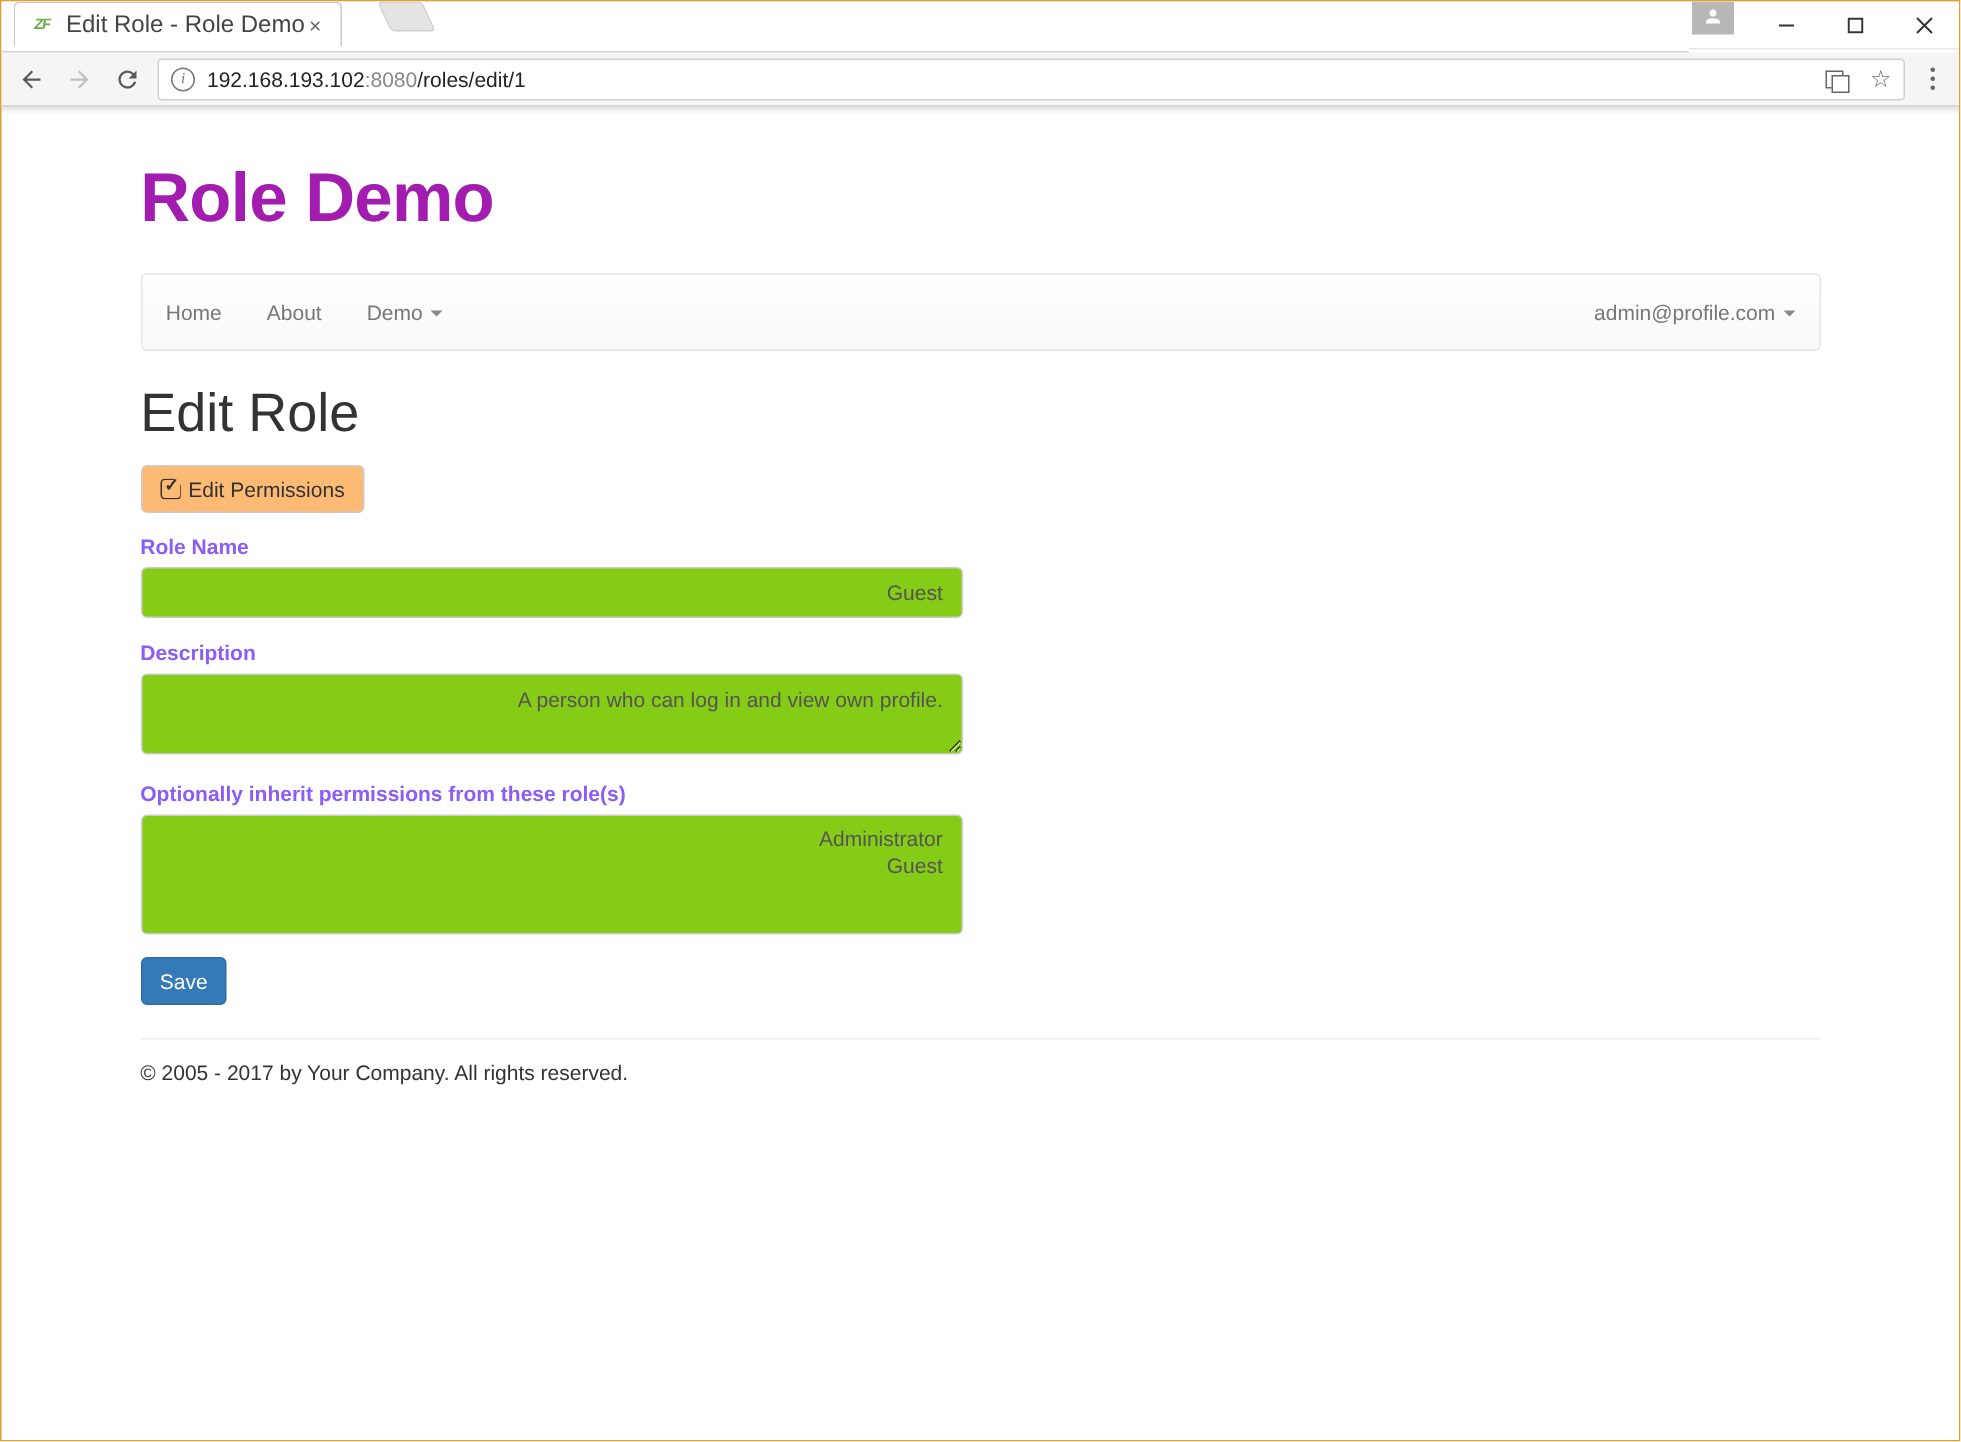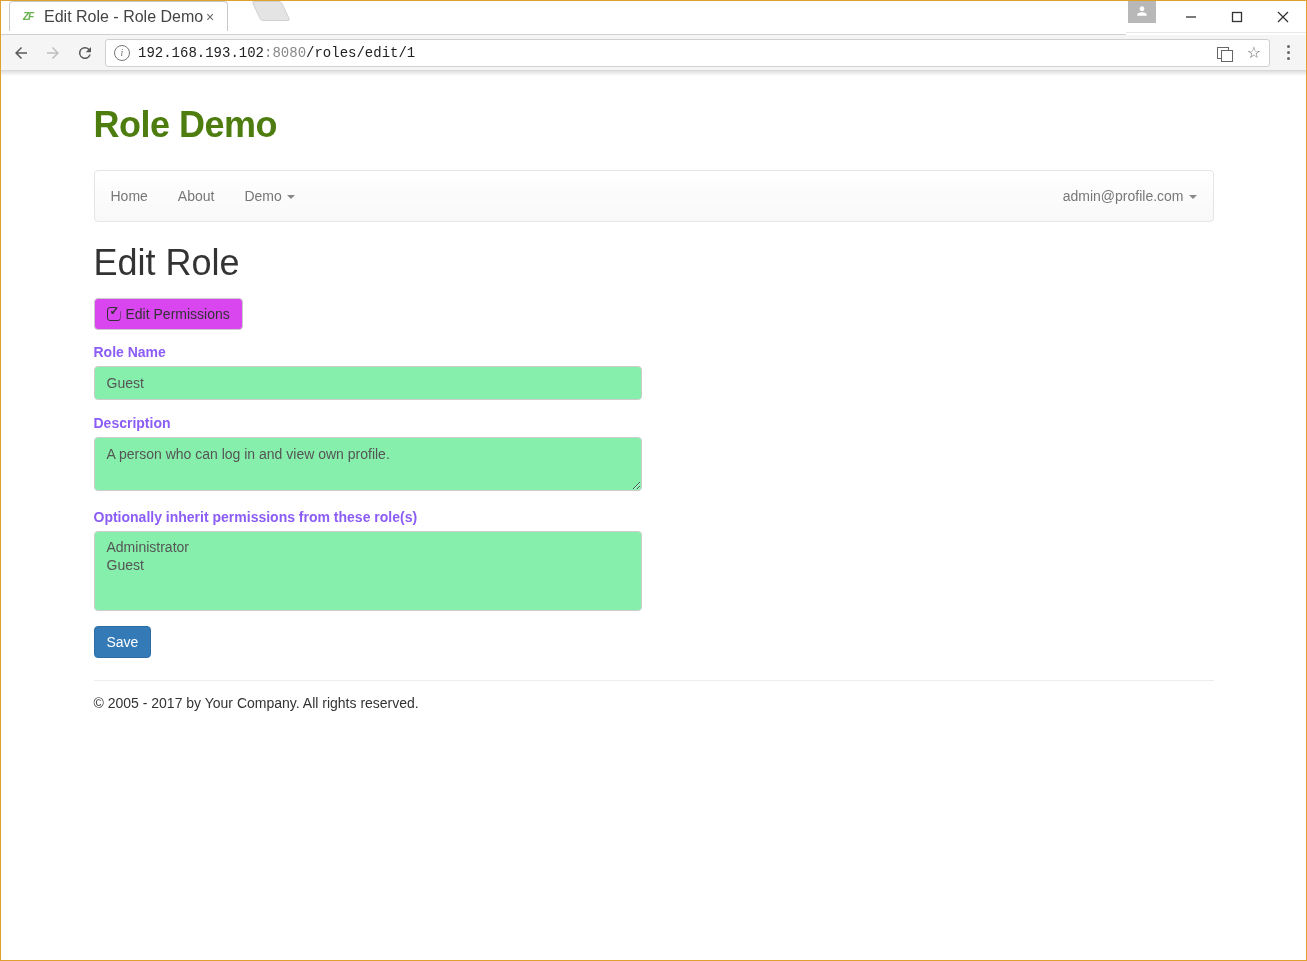--- a/index.html
+++ b/index.html
@@ -22,64 +22,64 @@
 .tab .tab-title { font-size: 16px; color: #444; flex: 1; white-space: nowrap; overflow: hidden; text-overflow: ellipsis; }
 .tab .tab-close { width: 14px; height: 14px; color: #666; font-size: 14px; display: flex; align-items: center; justify-content: center; }
 .new-tab { width: 30px; height: 20px; background: #e4e4e4; border: 1px solid #d0d0d0; border-radius: 3px; margin-left: 8px; margin-bottom: 4px; transform: skewX(25deg); }
 
 
 .omnibox-row { height: 36px; background: #f5f5f5; border-bottom: 1px solid #d8d8d8; display: flex; align-items: center; padding: 0 8px; gap: 8px; }
 .nav-btn { width: 24px; height: 24px; display: flex; align-items: center; justify-content: center; color: #5a5a5a; font-size: 18px; }
 .nav-btn.disabled { color: #bfbfbf; }
 .omnibox { flex: 1; height: 28px; border: 1px solid #d0d0d0; border-radius: 3px; background: #fff; display: flex; align-items: center; padding: 0 8px; gap: 8px; }
 .omnibox .info-icon { width: 16px; height: 16px; border: 1px solid #777; border-radius: 50%; display: flex; align-items: center; justify-content: center; font-size: 10px; color: #777; font-family: Georgia, serif; font-style: italic; }
-.omnibox .url { font-size: 14px; color: #333; font-family: Liberation Mono, monospace; }
+.omnibox .url { font-size: 14px; color: #333; font-family: Liberation Sans, sans-serif; }
 .omnibox .url .host { color: #222; }
 .omnibox .url .port { color: #888; }
 .omnibox .url .path { color: #222; }
 .omnibox .right-icons { margin-left: auto; display: flex; align-items: center; gap: 14px; color: #666; }
 .translate-icon { width: 16px; height: 16px; display: inline-block; position: relative; }
 .translate-icon::before { content: ""; position: absolute; left: 0; top: 2px; width: 10px; height: 10px; border: 1.5px solid #666; background: #fff; }
 .translate-icon::after { content: ""; position: absolute; left: 4px; top: 5px; width: 10px; height: 10px; border: 1.5px solid #666; background: #fff; }
 .star-icon { font-size: 16px; }
 .menu-dots { width: 20px; display: flex; flex-direction: column; align-items: center; gap: 3px; }
 .menu-dots span { width: 3px; height: 3px; background: #666; border-radius: 50%; }
 
 
 .toolbar-shadow { height: 5px; background: linear-gradient(to bottom, rgba(0,0,0,0.12), rgba(0,0,0,0)); }
 
 
 .page { padding: 20px 0 0 0; }
 .container { width: 1120px; margin: 0 auto; }
 
-.brand { font-size: 36px; font-weight: 600; color: #4d7c0f; letter-spacing: -0.5px; margin-top: 8px; margin-bottom: 24px; }
+.brand { font-size: 46px; font-weight: 600; color: #a21caf; letter-spacing: -0.5px; margin-top: 8px; margin-bottom: 24px; }
 
 .navbar { border: 1px solid #e5e5e5; border-radius: 4px; background: linear-gradient(to bottom, #fff, #f8f8f8); height: 52px; display: flex; align-items: center; padding: 0 16px; margin-bottom: 20px; justify-content: space-between; }
 .navbar .nav-left { display: flex; gap: 30px; align-items: center; }
 .navbar .nav-link { color: #777; font-size: 14px; text-decoration: none; cursor: pointer; }
 .navbar .nav-link.dropdown::after { content: ""; display: inline-block; margin-left: 5px; border-top: 4px solid #888; border-left: 4px solid transparent; border-right: 4px solid transparent; vertical-align: middle; }
 .navbar .nav-right .nav-link { color: #777; }
 
 .breadcrumb { background: #f5f5f5; border-radius: 4px; padding: 10px 16px; margin-bottom: 28px; font-size: 14px; }
 .breadcrumb a { color: #337ab7; text-decoration: none; }
 .breadcrumb .sep { color: #ccc; padding: 0 7px; }
 .breadcrumb .active { color: #777; }
 
 h1.page-title { font-size: 36px; font-weight: 500; color: #333; margin-bottom: 14px; }
 
 .btn { display: inline-flex; align-items: center; padding: 7px 12px; font-size: 14px; border-radius: 4px; cursor: pointer; border: 1px solid transparent; }
-.btn-default { background: #d946ef; border-color: #ccc; color: #333; }
+.btn-default { background: #fdba74; border-color: #ccc; color: #333; }
 .btn-primary { background: #337ab7; border-color: #2e6da4; color: #fff; }
 .check-icon { display: inline-block; width: 14px; height: 14px; margin-right: 5px; position: relative; }
 .check-icon::before { content: ""; position: absolute; inset: 0; border: 1.5px solid #333; border-radius: 2px; border-right: none; border-top-right-radius: 0; border-bottom-right-radius: 0; clip-path: polygon(0 0, 70% 0, 70% 30%, 100% 30%, 100% 100%, 0 100%); border: 1.5px solid #333; border-radius: 3px; }
 .check-icon::after { content: "✓"; position: absolute; top: -3px; left: 3px; font-size: 12px; font-weight: bold; color: #333; }
 
 .form-group { margin-bottom: 15px; margin-top: 14px; }
 .form-group label { display: block; font-weight: bold; font-size: 14px; color: #8b5cf6; margin-bottom: 6px; }
-.form-control { width: 548px; padding: 8px 12px; font-size: 14px; border: 1px solid #ccc; border-radius: 4px; color: #555; background: #86efac; font-family: inherit; }
+.form-control { width: 548px; padding: 8px 12px; font-size: 14px; border: 1px solid #ccc; border-radius: 4px; color: #555; background: #84cc16; font-family: inherit; text-align: right; }
 textarea.form-control { height: 54px; resize: both; }
 select.form-control[multiple] { height: 80px; padding: 6px 10px; }
 select.form-control[multiple] option { padding: 1px 2px; color: #555; }
 
 hr.footer-hr { border: none; border-top: 1px solid #eee; margin: 22px 0 14px; }
 .footer { font-size: 14px; color: #333; margin-bottom: 20px; }
 
 
 .person-icon svg { width: 14px; height: 14px; fill: #fff; }
 </style>

